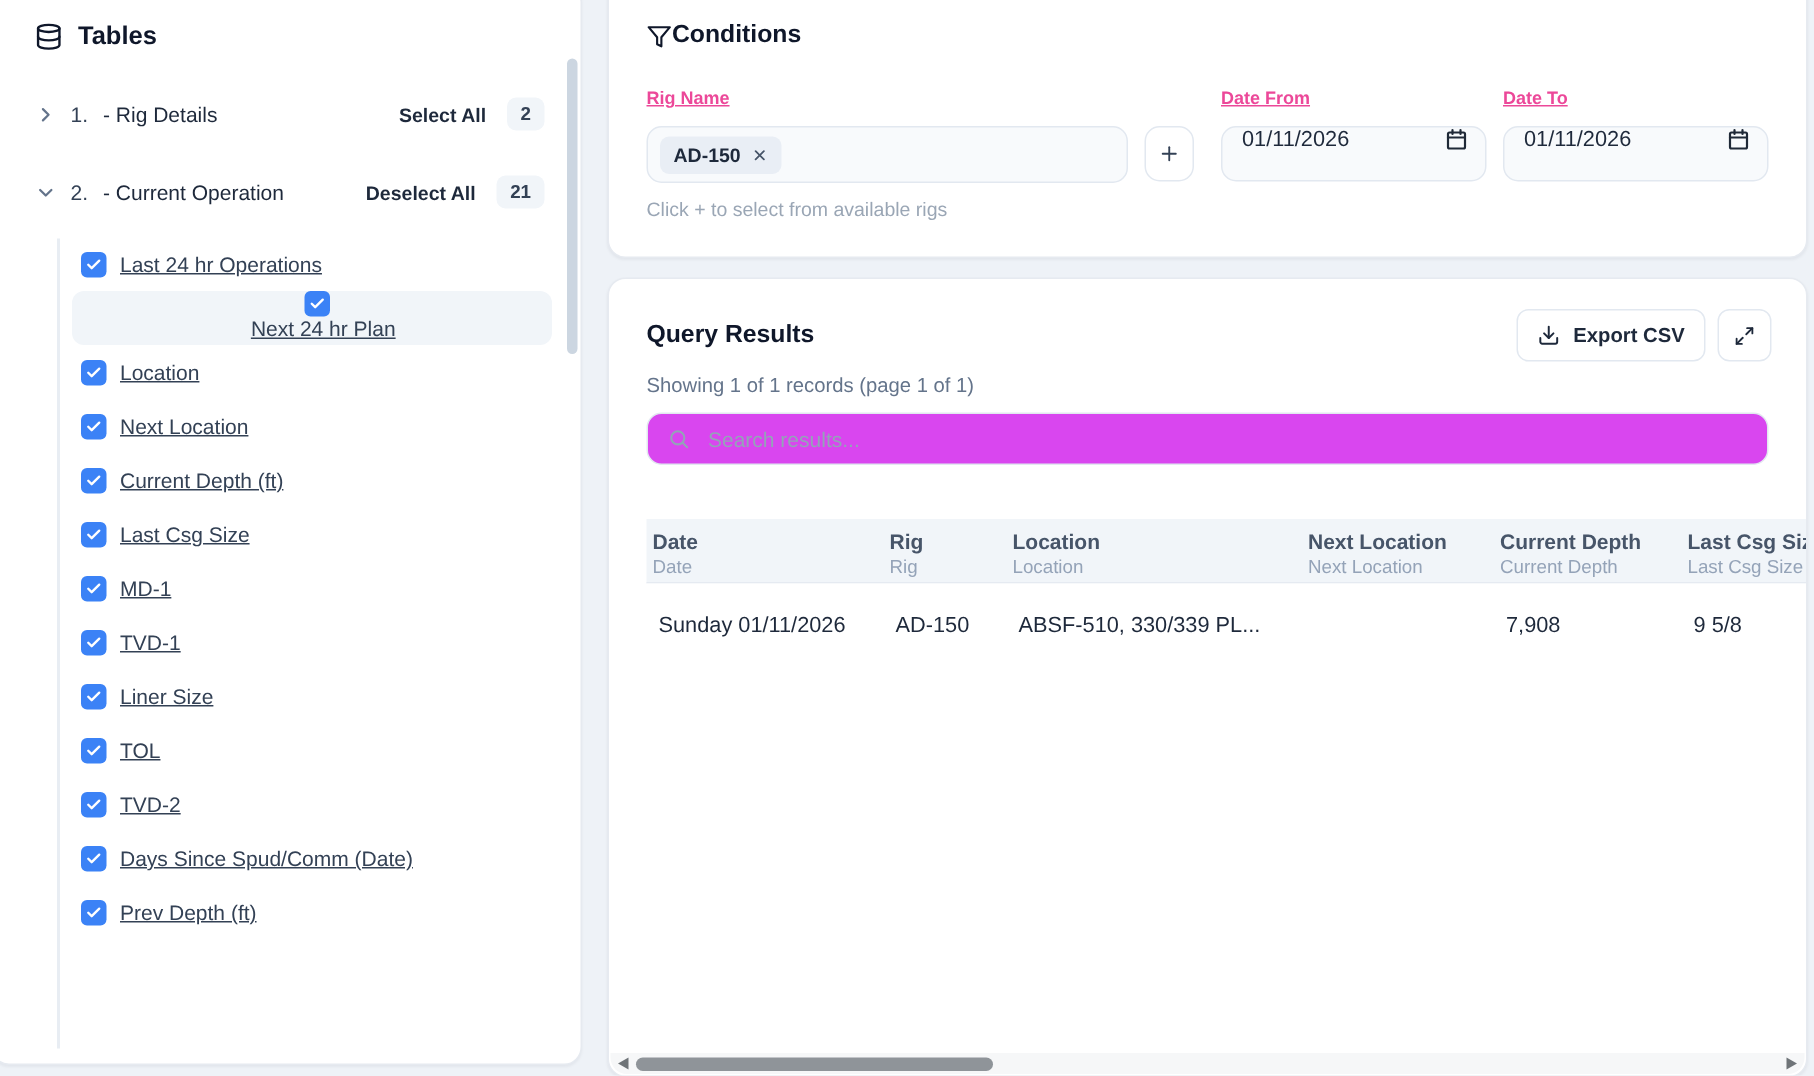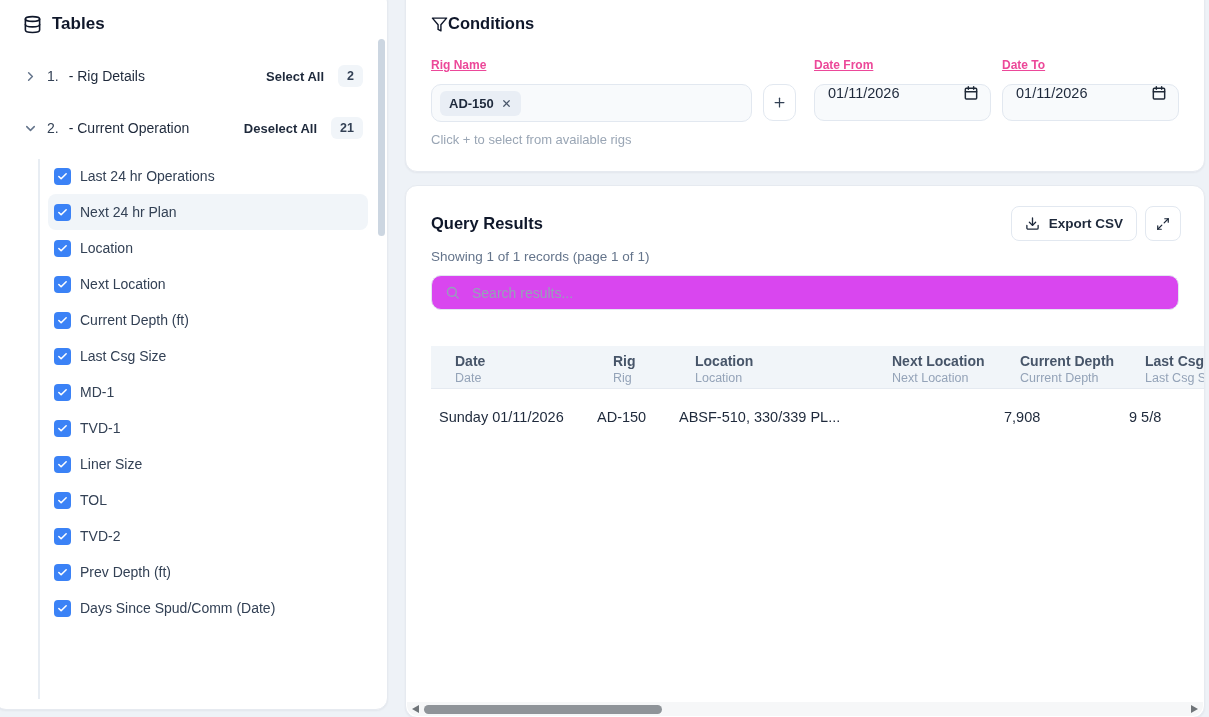--- a/index.html
+++ b/index.html
@@ -18,25 +18,25 @@
   .chev.down{transform:rotate(90deg);}
   .sec-index{margin-left:9px;font-size:14px;color:#334155;}
   .sec-name{margin-left:10px;font-size:14px;font-weight:400;color:#1e293b;}
   .sec-spacer{flex:1;}
   .sec-action{font-size:13px;font-weight:700;color:#1e293b;cursor:pointer;}
   .sec-badge{margin-left:14px;background:#f1f5f9;border-radius:6px;padding:4px 9px;
              font-size:12.5px;font-weight:700;color:#334155;}
   .indent-line{position:absolute;left:43px;top:168px;width:2px;height:540px;background:#e8edf3;}
   .fields{position:absolute;top:167px;left:53px;width:320px;}
   .field-row{height:36px;display:flex;align-items:center;border-radius:8px;padding-left:6px;cursor:pointer;}
-  .field-row.hl{background:#f1f5f9;}
+  .field-row.hl{background:#f1f5f9;flex-direction:column;}
   .cbx{width:17px;height:17px;border-radius:4px;background:#3b82f6;display:flex;align-items:center;
        justify-content:center;flex:0 0 auto;}
   .cbx svg{width:11px;height:11px;}
-  .field-label{margin-left:9px;font-size:14px;color:#334155;}
+  .field-label{margin-left:9px;font-size:14px;color:#334155;text-decoration:underline;}
   .sb-scroll{position:absolute;left:383px;top:48px;width:7px;height:197px;border-radius:4px;background:#ccd6e1;}
   
   .conditions{left:405px;top:-14px;width:798px;height:184px;}
   .cond-title{position:absolute;top:27px;left:25px;display:flex;align-items:flex-end;gap:0;}
   .cond-title .t, .qr-title{font-size:16.5px;font-weight:700;color:#0f172a;}
   .flabel{position:absolute;font-size:12px;font-weight:700;color:#ec4899;text-decoration:underline;}
   .rig-field{position:absolute;top:97px;left:25px;width:321px;height:38px;background:#f8fafc;
              border:1px solid #e2e8f0;border-radius:10px;display:flex;align-items:center;padding-left:8px;box-sizing:border-box;}
   .chip{height:25px;background:#e9eef5;border-radius:6px;display:flex;align-items:center;
         padding:0 9px;gap:7px;}
@@ -62,21 +62,21 @@
   .expand-btn svg{width:14px;height:14px;color:#1e293b;}
   .summary{position:absolute;top:63px;left:25px;font-size:13.5px;color:#64748b;}
   .search-box{position:absolute;top:89px;left:25px;width:748px;height:35px;background:#d946ef;border:1px solid #e2e8f0;
               border-radius:10px;display:flex;align-items:center;box-sizing:border-box;}
   .search-box svg{width:15px;height:15px;color:#94a3b8;margin:0 10px 0 13px;flex:0 0 auto;}
   .search-box input{border:none;outline:none;background:transparent;font-size:14px;color:#1e293b;flex:1;
                     font-family:"Liberation Sans","DejaVu Sans",sans-serif;}
   .search-box input::placeholder{color:#94a3b8;}
   .table{position:absolute;top:160px;left:25px;width:1400px;}
   .thead{display:flex;background:#f1f5f9;border-bottom:1px solid #e5eaf1;height:43px;box-sizing:border-box;padding-top:6px;}
-  .th{box-sizing:border-box;padding:0 24px;flex:0 0 auto;overflow:hidden;white-space:nowrap;}
+  .th{box-sizing:border-box;padding:0 4px;flex:0 0 auto;overflow:hidden;white-space:nowrap;}
   .th-label{font-size:14px;font-weight:700;color:#475569;line-height:18px;}
   .th-sub{font-size:12.5px;color:#94a3b8;line-height:16px;}
   .tr{display:flex;height:56px;align-items:center;background:#fff;}
   .td{box-sizing:border-box;padding:0 8px;flex:0 0 auto;font-size:14.5px;color:#1e293b;white-space:nowrap;overflow:hidden;}
   .th:nth-child(1),.td:nth-child(1){width:158px;}
   .th:nth-child(2),.td:nth-child(2){width:82px;}
   .th:nth-child(3),.td:nth-child(3){width:197px;}
   .th:nth-child(4),.td:nth-child(4){width:128px;}
   .th:nth-child(5),.td:nth-child(5){width:125px;}
   .th:nth-child(6),.td:nth-child(6){width:180px;}
@@ -216,29 +216,29 @@
             </svg>
     </span>
     <span class="field-label">TVD-2</span>
   </div>
         <div class="field-row">
     <span class="cbx">
       <svg viewBox="0 0 24 24" fill="none" stroke="#ffffff" stroke-width="3.4" stroke-linecap="round" stroke-linejoin="round">
               <polyline points="20 6 9 17 4 12"></polyline>
             </svg>
     </span>
+    <span class="field-label">Days Since Spud/Comm (Date)</span>
+  </div>
+        <div class="field-row">
+    <span class="cbx">
+      <svg viewBox="0 0 24 24" fill="none" stroke="#ffffff" stroke-width="3.4" stroke-linecap="round" stroke-linejoin="round">
+              <polyline points="20 6 9 17 4 12"></polyline>
+            </svg>
+    </span>
     <span class="field-label">Prev Depth (ft)</span>
-  </div>
-        <div class="field-row">
-    <span class="cbx">
-      <svg viewBox="0 0 24 24" fill="none" stroke="#ffffff" stroke-width="3.4" stroke-linecap="round" stroke-linejoin="round">
-              <polyline points="20 6 9 17 4 12"></polyline>
-            </svg>
-    </span>
-    <span class="field-label">Days Since Spud/Comm (Date)</span>
   </div>
       </div>
 
     <div class="sb-scroll"></div>
   </div>
 
   <div class="panel conditions">
     <div class="cond-title">
       <svg width="17" height="17" viewBox="0 0 24 24" fill="none" stroke="#0f172a" stroke-width="2" stroke-linecap="round" stroke-linejoin="round">
           <polygon points="22 3 2 3 10 12.46 10 19 14 21 14 12.46 22 3"></polygon>

